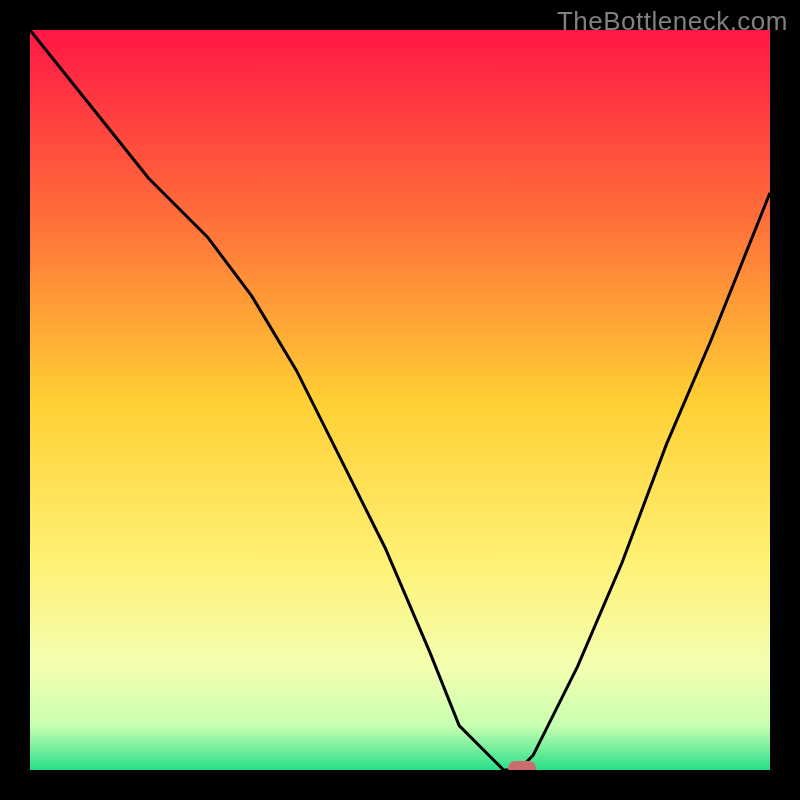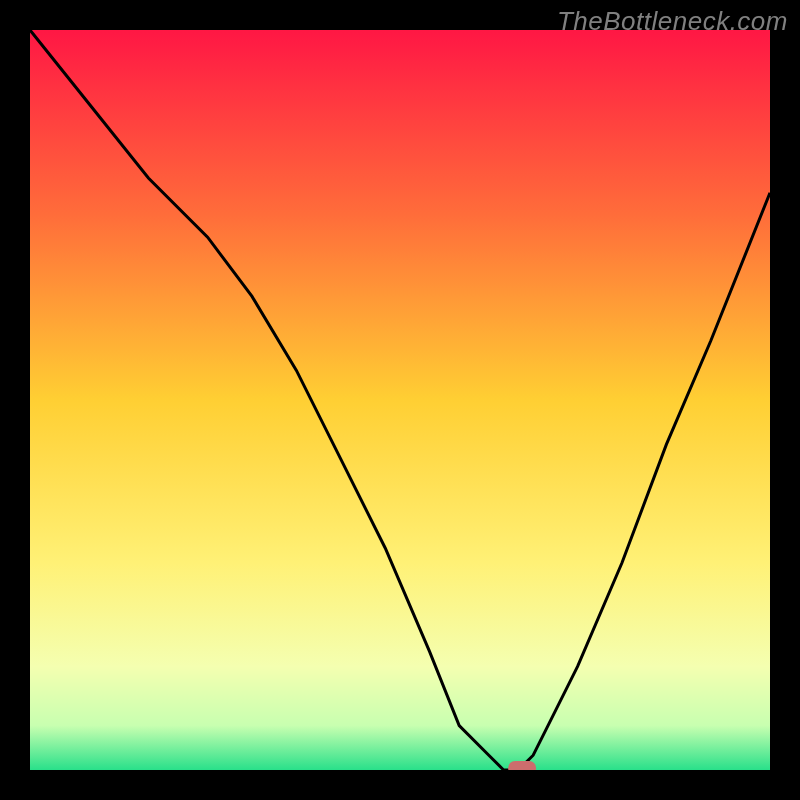--- a/index.html
+++ b/index.html
@@ -8,21 +8,20 @@
     width: 800px;
     height: 800px;
     background: #000;
     font-family: Arial, Helvetica, sans-serif;
     overflow: hidden;
   }
   .container {
     position: relative;
     width: 800px;
     height: 800px;
-    font-style: italic;
   }
   .watermark {
     position: absolute;
     top: 6px;
     right: 12px;
     color: #808080;
     font-size: 26px;
     font-weight: 500;
     letter-spacing: 0.5px;
     z-index: 5;

